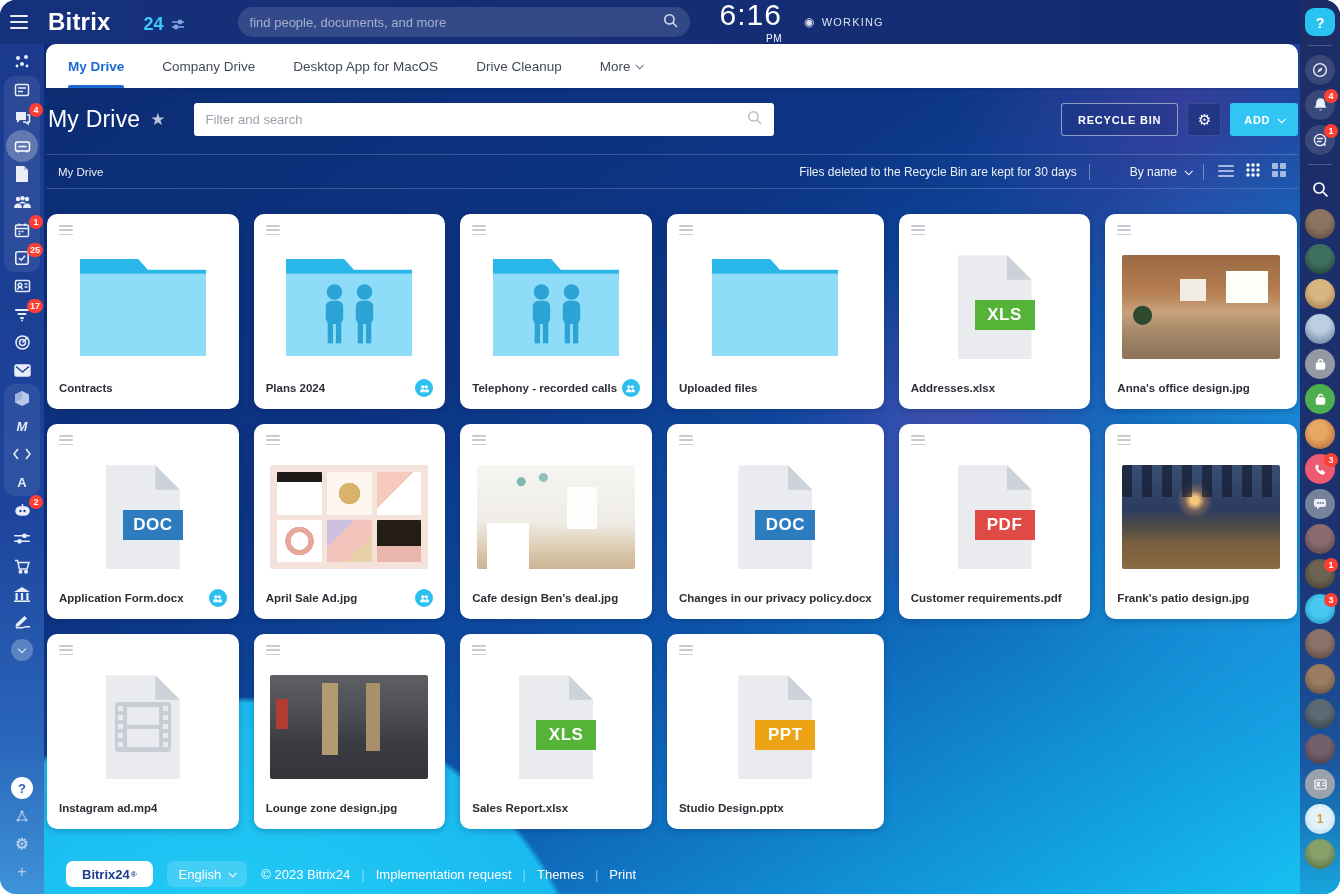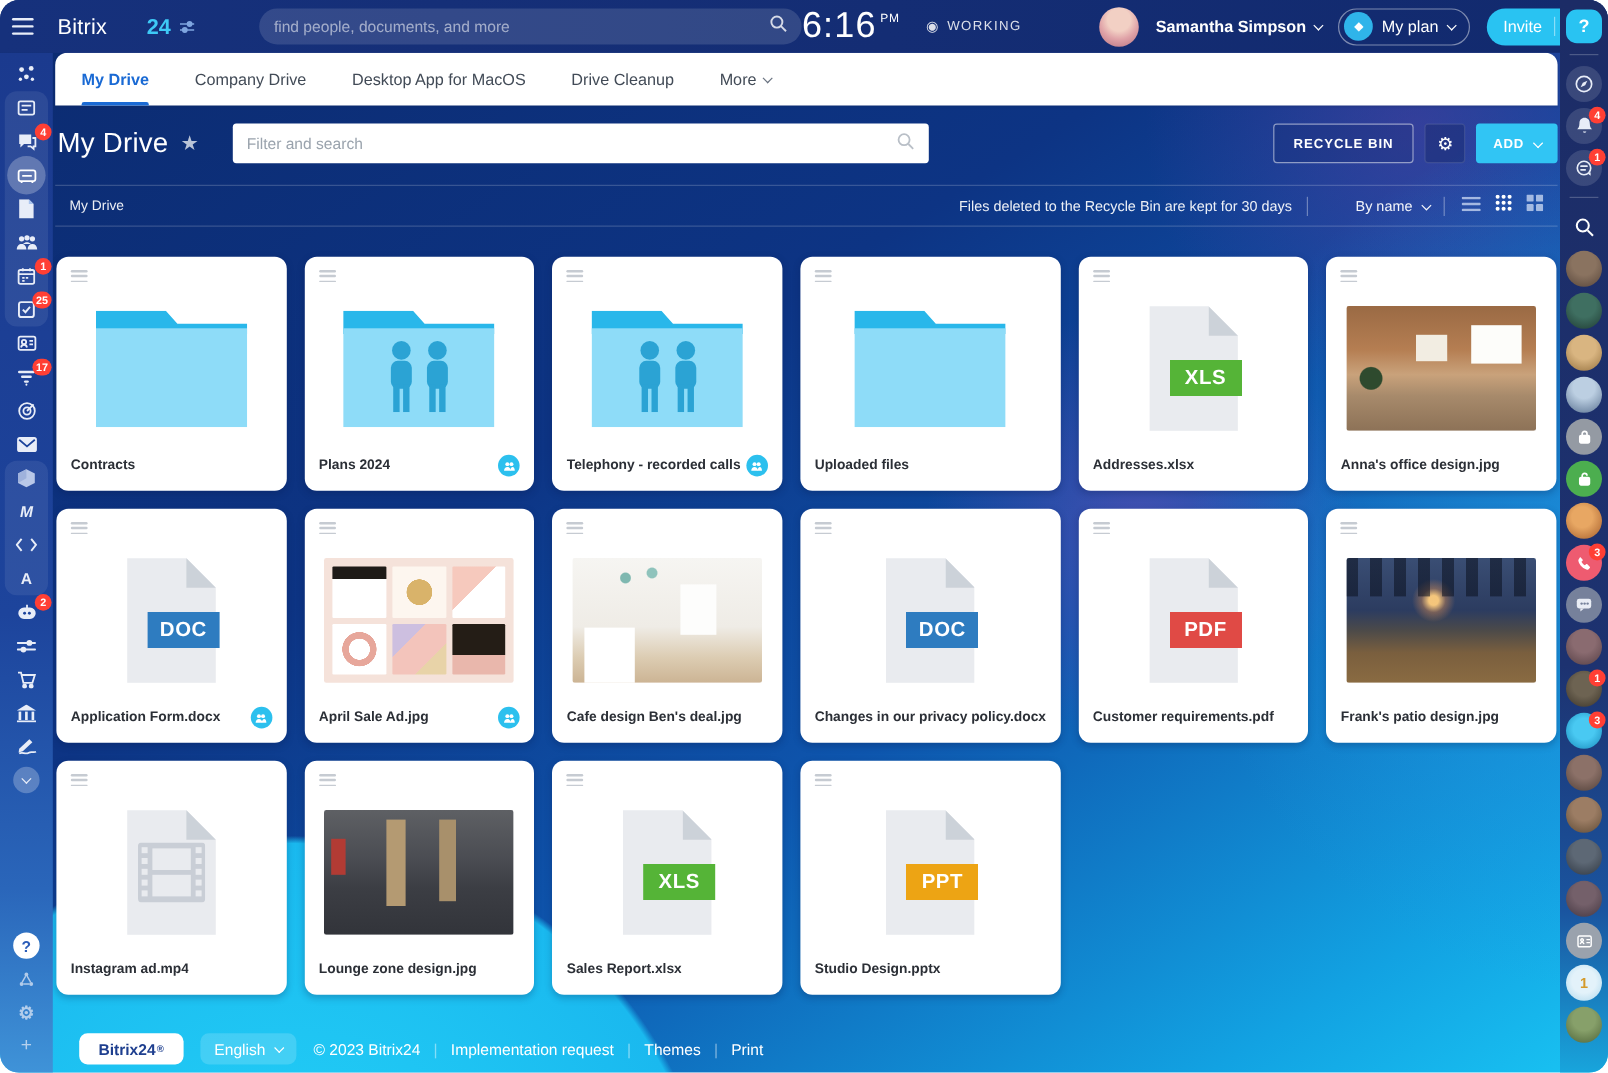--- a/index.html
+++ b/index.html
@@ -11,28 +11,28 @@
       radial-gradient(circle 180px at 71% 49%, rgba(130,80,190,.45) 0%, rgba(130,80,190,0) 100%),
       radial-gradient(circle 300px at 88% 12%, rgba(90,60,160,.5) 0%, rgba(90,60,160,0) 75%),
       linear-gradient(148deg, #0c2b70 0%, #0d3484 38%, #0e55ad 62%, #12a2e2 88%, #19c4f3 100%);
   }
   
   .topbar { position:absolute; left:0; top:0; right:0; height:44px; display:flex; align-items:center;
     background:linear-gradient(90deg,#16317c 0%, #142d74 55%, #122a6e 100%); z-index:5; padding-left:10px; }
   .hamburger { width:24px; height:24px; display:flex; flex-direction:column; justify-content:center; gap:4px; cursor:pointer; margin-right:14px; }
   .hamburger i { display:block; width:18px; height:2px; background:#e8edf8; border-radius:1px; }
   .logo { display:flex; align-items:baseline; gap:4px; margin-right:8px; }
-  .logo .lp { color:#fff; font-size:18px; font-weight:400; letter-spacing:.2px; }
+  .logo .lp { color:#fff; font-size:24px; font-weight:700; letter-spacing:.2px; }
   .logo .la { color:#3ec9f6; font-size:18px; font-weight:700;margin-left:29px; }
   .logo-cfg { color:#7fa6e0; margin:0 0 0 4px; }
   .tb-search { margin-left:46px; width:452px; height:30px; background:rgba(255,255,255,.13); border-radius:16px;
     display:flex; align-items:center; padding:0 12px; }
   .tb-search input { flex:1; background:transparent; border:0; outline:0; color:#fff; font-size:13px; font-family:inherit; }
   .tb-search input::placeholder { color:rgba(255,255,255,.55); }
-  .clock { color:#fff; display:flex; align-items:flex-start; }
+  .clock { margin-left:30px; color:#fff; display:flex; align-items:flex-end;flex-direction:column; }
   .clock .t { font-size:30px; font-weight:200; letter-spacing:1px; line-height:30px; }
   .clock .p { font-size:10px; margin:3px 0 0 3px; letter-spacing:.5px; }
   .status { margin-left:22px; display:flex; align-items:center; gap:6px; color:rgba(255,255,255,.85); font-size:11px; letter-spacing:1.2px; }
   .status .dot { font-size:12px; }
   .tb-right { margin-left:auto; display:flex; align-items:center; gap:14px; padding-right:14px; }
   .avatar-main { width:33px; height:33px; border-radius:50%;
     background:radial-gradient(circle at 50% 32%, #f2d0c4 0 34%, #e0a3a8 58%, #b56f7e 100%); }
   .uname { color:#fff; font-size:13.5px; font-weight:700; display:flex; align-items:center; gap:7px; }
   .plan-pill { height:31px; border:1px solid rgba(255,255,255,.45); border-radius:17px; display:flex; align-items:center; gap:7px; padding:0 12px 0 4px; color:#fff; font-size:13.5px; cursor:pointer; }
   .plan-gem { width:24px; height:24px; border-radius:50%; background:#2fb4ea; display:flex; align-items:center; justify-content:center; color:#fff; font-size:10px; }
@@ -173,37 +173,20 @@
       </span>
     </div>
     <div class="clock">
       <span class="t">6:16</span>
       <span class="p">PM</span>
     </div>
     <div class="status">
       <span class="dot">◉</span>
       <span>WORKING</span>
     </div>
-    <div class="tb-right">
-      <span class="avatar-main"></span>
-      <span class="uname">
-        <span>Samantha Simpson</span>
-        <span class="chev"></span>
-      </span>
-      <span class="plan-pill">
-        <span class="plan-gem">◆</span>
-        <span>My plan</span>
-        <span class="chev"></span>
-      </span>
-      <span class="invite-btn">
-        <span>Invite</span>
-        <span class="sep"></span>
-        <span class="chev"></span>
-      </span>
-    </div>
   </div>
 
   <div class="lrail">
     <div class="rail-item">
       <svg width="18" height="18" viewBox="0 0 18 18" fill="#e8edf8">
           <circle cx="5" cy="5" r="2"></circle>
           <circle cx="13" cy="4" r="2"></circle>
           <circle cx="9" cy="11" r="2"></circle>
           <circle cx="4" cy="13" r="1.4"></circle>
           <circle cx="14" cy="13" r="1.4"></circle>

